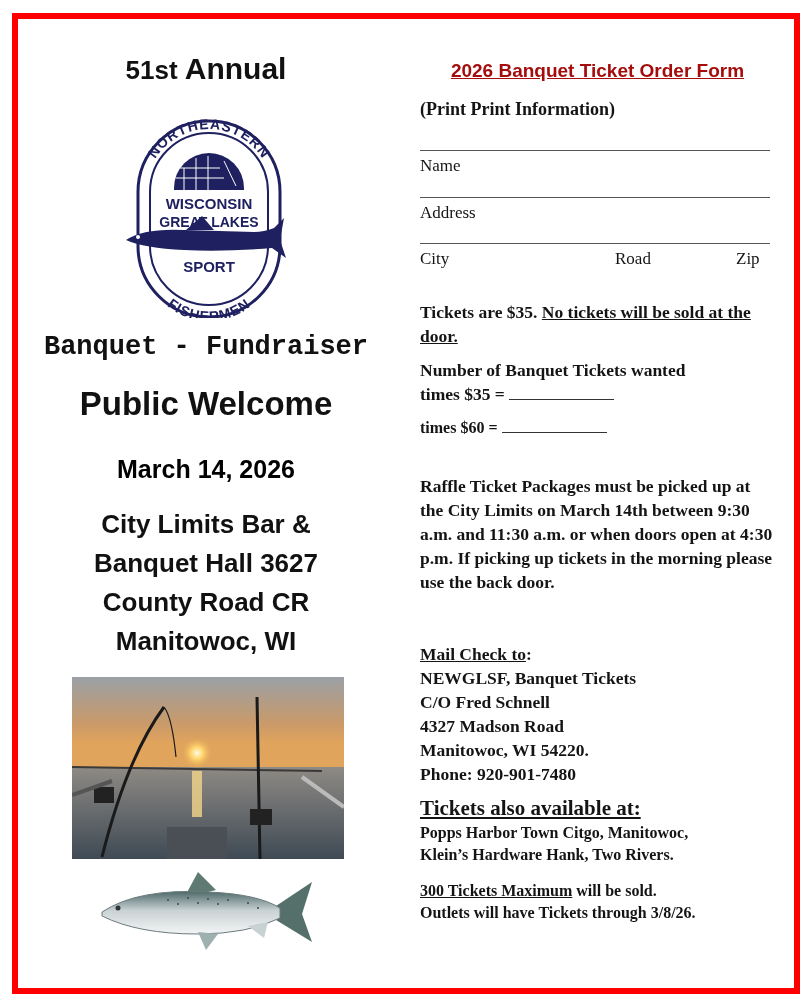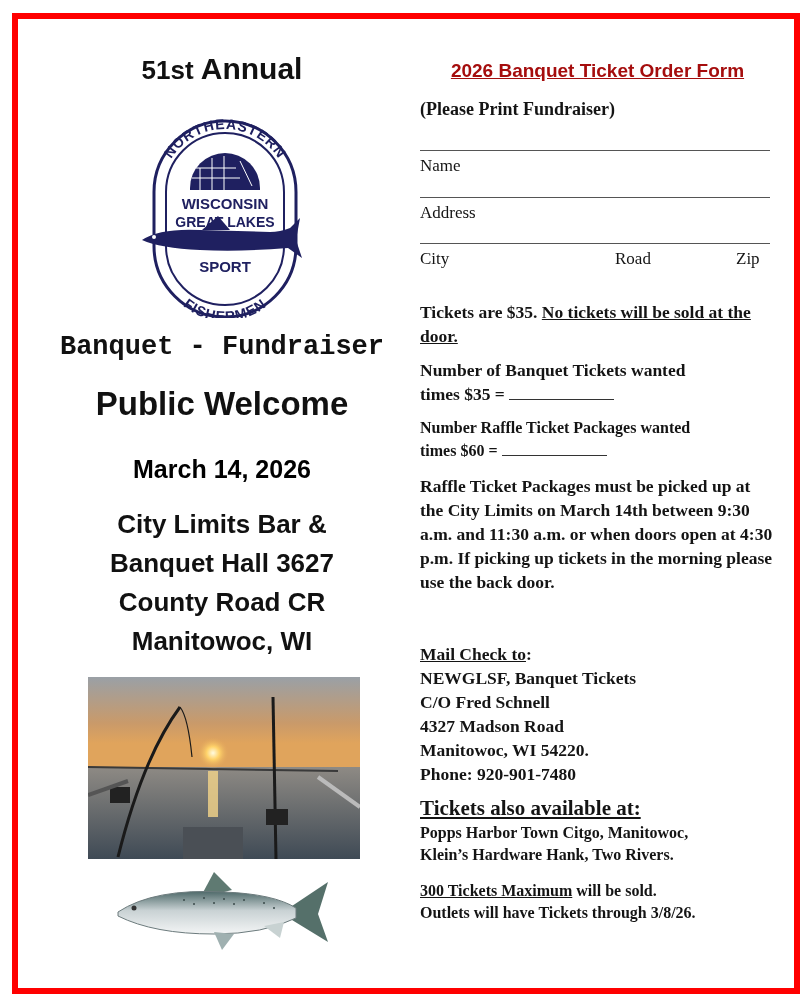--- a/index.html
+++ b/index.html
@@ -1,21 +1,21 @@
 <!DOCTYPE html>
 <html><head>
 <meta charset="utf-8">
 <style>
   html, body { margin: 0; padding: 0; background: #ffffff; }
   body { width: 810px; height: 1004px; position: relative; overflow: hidden; }
   .frame {
     position: absolute; left: 12px; top: 13px; width: 776px; height: 969px;
     border: 6px solid #ff0000; box-sizing: content-box;
   }
-  .left { position: absolute; left: 32px; top: 0; width: 380px; height: 1004px; }
+  .left { position: absolute; left: 16px; top: 0; width: 380px; height: 1004px; }
   .right { position: absolute; left: 420px; top: 0; width: 360px; height: 1004px; }
 
   .sans { font-family: "Liberation Sans", "DejaVu Sans", sans-serif; font-weight: bold; color: #111; }
   .serif { font-family: "Liberation Serif", "DejaVu Serif", serif; color: #141414; }
 
   .annual { position: absolute; left: 0; top: 52px; width: 380px; text-align: center; font-size: 30px; }
   .annual .small { font-size: 26px; }
 
   .logo { position: absolute; left: 108px; top: 106px; width: 170px; height: 212px; }
 
@@ -147,21 +147,21 @@
         <circle cx="80" cy="34" r="1"></circle>
       <circle cx="120" cy="34" r="1"></circle>
         <circle cx="160" cy="38" r="1"></circle>
         <circle cx="100" cy="33" r="1"></circle>
     </g>
   </svg>
 </div>
 
 <div class="right">
   <div class="title">2026 Banquet Ticket Order Form</div>
-  <div class="print serif">(Please Print Fundraiser)</div>
+  <div class="print serif">(Print Print Information)</div>
 
   <div class="fline" style="top:150px"></div>
   <div class="flabel serif" style="left:0; top:156px">Name</div>
 
   <div class="fline" style="top:197px"></div>
   <div class="flabel serif" style="left:0; top:203px">Address</div>
 
   <div class="fline" style="top:243px"></div>
   <div class="flabel serif" style="left:0; top:249px">City</div>
   <div class="flabel serif" style="left:195px; top:249px">Road</div>
@@ -171,21 +171,20 @@
     <span>Tickets are $35.</span>
     <span class="u">No tickets will be sold at the door.</span>
   </div>
 
   <div class="para serif" style="top:358px">
     <div>Number of Banquet Tickets wanted</div>
     <div><span>times $35 =</span> <span class="blank"></span></div>
   </div>
 
   <div class="para serif small16" style="top:416px; line-height:23px">
-    <div>Number Raffle Ticket Packages wanted</div>
     <div><span>times $60 =</span> <span class="blank"></span></div>
   </div>
 
   <div class="para serif" style="top:474px; width:355px">Raffle Ticket Packages must be picked up at the City Limits on March 14th between 9:30 a.m. and 11:30 a.m. or when doors open at 4:30 p.m. If picking up tickets in the morning please use the back door.</div>
 
   <div class="para serif" style="top:642px">
     <div><span class="u">Mail Check to</span><span>:</span></div>
     <div>NEWGLSF, Banquet Tickets</div>
     <div>C/O Fred Schnell</div>
     <div>4327 Madson Road</div>

